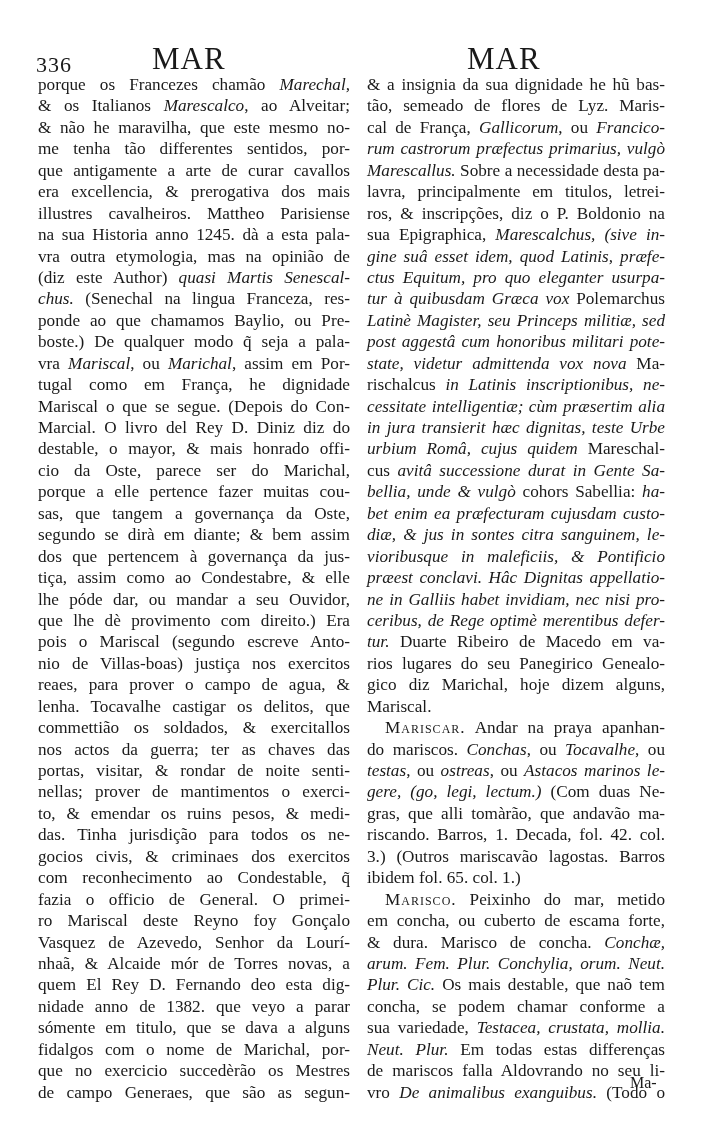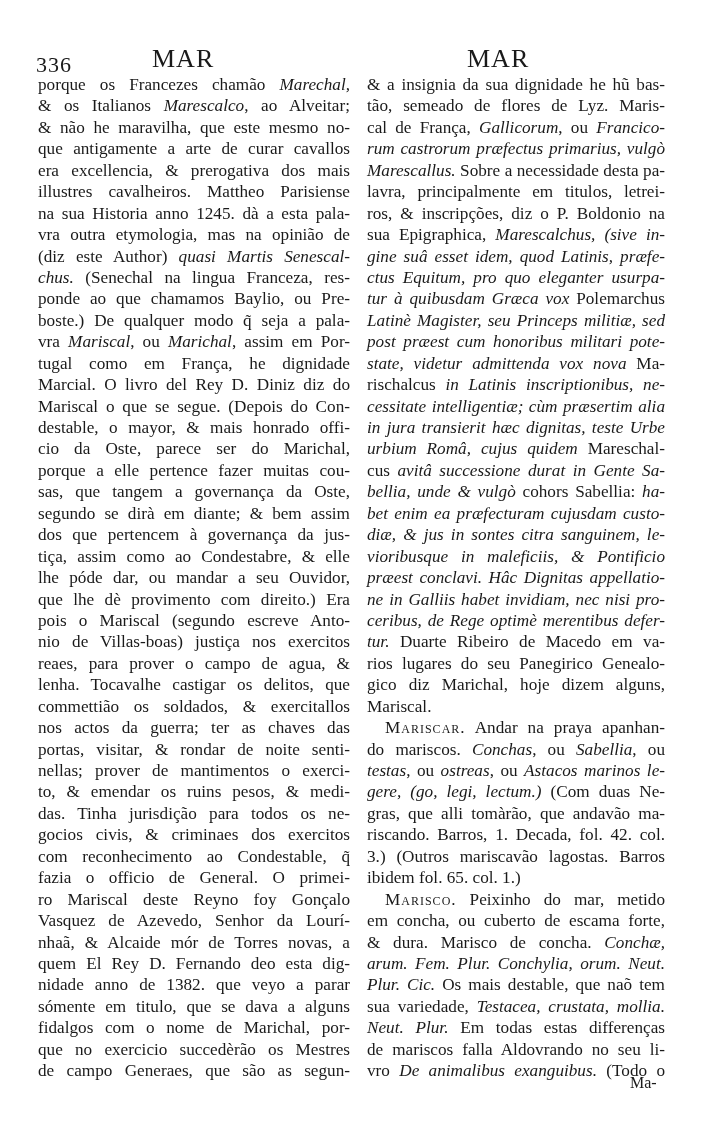--- a/index.html
+++ b/index.html
@@ -1,19 +1,19 @@
 <!DOCTYPE html>
 <html><head>
 <meta charset="utf-8">
 <style>
   html, body { margin:0; padding:0; background:#ffffff; }
   body { width:709px; height:1121px; position:relative; overflow:hidden;
          font-family:"DejaVu Serif", "Liberation Serif", serif; color:#1a1a1a; }
   .page { position:absolute; left:0; top:0; width:709px; height:1121px; }
-  .hdr { position:absolute; top:44px; font-size:26px; line-height:30px; letter-spacing:1px; font-family:"Liberation Serif", serif; }
+  .hdr { position:absolute; top:44px; font-size:31px; line-height:30px; letter-spacing:1px; font-family:"Liberation Serif", serif; }
   #pnum { left:36px; top:50px; font-size:22px; }
   #hl { left:152px; }
   #hr { left:467px; }
   .col { position:absolute; top:74px; font-family:"Liberation Serif", serif;
          font-size:17.2px; line-height:21.45px; }
   #left { left:38px; width:312px; }
   #right { left:367px; width:298px; }
   .ln { white-space:nowrap; text-align:justify; text-align-last:justify; display:block; height:21.45px; overflow:visible; }
   .ln.last { text-align-last:left; }
   .ln.indent { padding-left:18px; }
@@ -26,33 +26,34 @@
 
 <div class="page">
   <div class="hdr" id="pnum">336</div>
   <div class="hdr" id="hl">MAR</div>
   <div class="hdr" id="hr">MAR</div>
 
   <div class="col" id="left">
       <div class="ln"><span>porque os Francezes chamão </span><i>Marechal,</i></div>
       <div class="ln"><span>&amp; os Italianos </span><i>Marescalco</i><span>, ao Alveitar;</span></div>
       <div class="ln"><span>&amp; não he maravilha, que este mesmo no-</span></div>
+      <div class="ln"><span>me tenha tão differentes sentidos, por-</span></div>
       <div class="ln"><span>que antigamente a arte de curar cavallos</span></div>
       <div class="ln"><span>era excellencia, &amp; prerogativa dos mais</span></div>
       <div class="ln"><span>illustres cavalheiros. Mattheo Parisiense</span></div>
       <div class="ln"><span>na sua Historia anno 1245. dà a esta pala-</span></div>
       <div class="ln"><span>vra outra etymologia, mas na opinião de</span></div>
       <div class="ln"><span>(diz este Author) </span><i>quasi Martis Senescal-</i></div>
       <div class="ln"><i>chus.</i><span> (Senechal na lingua Franceza, res-</span></div>
       <div class="ln"><span>ponde ao que chamamos Baylio, ou Pre-</span></div>
       <div class="ln"><span>boste.) De qualquer modo q̃ seja a pala-</span></div>
       <div class="ln"><span>vra </span><i>Mariscal</i><span>, ou </span><i>Marichal</i><span>, assim em Por-</span></div>
       <div class="ln"><span>tugal como em França, he dignidade</span></div>
+      <div class="ln"><span>Mariscal o que se segue. (Depois do Con-</span></div>
       <div class="ln"><span>Marcial. O livro del Rey D. Diniz diz do</span></div>
-      <div class="ln"><span>Mariscal o que se segue. (Depois do Con-</span></div>
       <div class="ln"><span>destable, o mayor, &amp; mais honrado offi-</span></div>
       <div class="ln"><span>cio da Oste, parece ser do Marichal,</span></div>
       <div class="ln"><span>porque a elle pertence fazer muitas cou-</span></div>
       <div class="ln"><span>sas, que tangem a governança da Oste,</span></div>
       <div class="ln"><span>segundo se dirà em diante; &amp; bem assim</span></div>
       <div class="ln"><span>dos que pertencem à governança da jus-</span></div>
       <div class="ln"><span>tiça, assim como ao Condestabre, &amp; elle</span></div>
       <div class="ln"><span>lhe póde dar, ou mandar a seu Ouvidor,</span></div>
       <div class="ln"><span>que lhe dè provimento com direito.) Era</span></div>
       <div class="ln"><span>pois o Mariscal (segundo escreve Anto-</span></div>
@@ -84,51 +85,52 @@
       <div class="ln"><span>cal de França, </span><i>Gallicorum</i><span>, ou </span><i>Francico-</i></div>
       <div class="ln"><i>rum castrorum præfectus primarius, vulgò</i></div>
       <div class="ln"><i>Marescallus.</i><span> Sobre a necessidade desta pa-</span></div>
       <div class="ln"><span>lavra, principalmente em titulos, letrei-</span></div>
       <div class="ln"><span>ros, &amp; inscripções, diz o P. Boldonio na</span></div>
       <div class="ln"><span>sua Epigraphica, </span><i>Marescalchus, (sive in-</i></div>
       <div class="ln"><i>gine suâ esset idem, quod Latinis, præfe-</i></div>
       <div class="ln"><i>ctus Equitum, pro quo eleganter usurpa-</i></div>
       <div class="ln"><i>tur à quibusdam Græca vox</i><span> Polemarchus</span></div>
       <div class="ln"><i>Latinè Magister, seu Princeps militiæ, sed</i></div>
-      <div class="ln"><i>post præest cum honoribus militari pote-</i></div>
+      <div class="ln"><i>post aggestâ cum honoribus militari pote-</i></div>
       <div class="ln"><i>state, videtur admittenda vox nova</i><span> Ma-</span></div>
       <div class="ln"><span>rischalcus </span><i>in Latinis inscriptionibus, ne-</i></div>
       <div class="ln"><i>cessitate intelligentiæ; cùm præsertim alia</i></div>
       <div class="ln"><i>in jura transierit hæc dignitas, teste Urbe</i></div>
       <div class="ln"><i>urbium Româ, cujus quidem</i><span> Mareschal-</span></div>
       <div class="ln"><span>cus </span><i>avitâ successione durat in Gente Sa-</i></div>
       <div class="ln"><i>bellia, unde &amp; vulgò</i><span> cohors Sabellia: </span><i>ha-</i></div>
       <div class="ln"><i>bet enim ea præfecturam cujusdam custo-</i></div>
       <div class="ln"><i>diæ, &amp; jus in sontes citra sanguinem, le-</i></div>
       <div class="ln"><i>vioribusque in maleficiis, &amp; Pontificio</i></div>
       <div class="ln"><i>præest conclavi. Hâc Dignitas appellatio-</i></div>
       <div class="ln"><i>ne in Galliis habet invidiam, nec nisi pro-</i></div>
       <div class="ln"><i>ceribus, de Rege optimè merentibus defer-</i></div>
       <div class="ln"><i>tur.</i><span> Duarte Ribeiro de Macedo em va-</span></div>
       <div class="ln"><span>rios lugares do seu Panegirico Genealo-</span></div>
       <div class="ln"><span>gico diz Marichal, hoje dizem alguns,</span></div>
       <div class="ln last"><span>Mariscal.</span></div>
       <div class="ln indent"><span class="sc">Mariscar.</span><span> Andar na praya apanhan-</span></div>
-      <div class="ln"><span>do mariscos. </span><i>Conchas</i><span>, ou </span><i>Sabellia</i><span>, ou</span></div>
+      <div class="ln"><span>do mariscos. </span><i>Conchas</i><span>, ou </span><i>Tocavalhe</i><span>, ou</span></div>
       <div class="ln"><i>testas</i><span>, ou </span><i>ostreas</i><span>, ou </span><i>Astacos marinos le-</i></div>
       <div class="ln"><i>gere, (go, legi, lectum.)</i><span> (Com duas Ne-</span></div>
       <div class="ln"><span>gras, que alli tomàrão, que andavão ma-</span></div>
       <div class="ln"><span>riscando. Barros, 1. Decada, fol. 42. col.</span></div>
       <div class="ln"><span>3.) (Outros mariscavão lagostas. Barros</span></div>
       <div class="ln last"><span>ibidem fol. 65. col. 1.)</span></div>
       <div class="ln indent"><span class="sc">Marisco.</span><span> Peixinho do mar, metido</span></div>
       <div class="ln"><span>em concha, ou cuberto de escama forte,</span></div>
       <div class="ln"><span>&amp; dura. Marisco de concha. </span><i>Conchæ,</i></div>
       <div class="ln"><i>arum. Fem. Plur. Conchylia, orum. Neut.</i></div>
       <div class="ln"><i>Plur. Cic.</i><span> Os mais destable, que naõ tem</span></div>
+      <div class="ln"><span>concha, se podem chamar conforme a</span></div>
       <div class="ln"><span>sua variedade, </span><i>Testacea, crustata, mollia.</i></div>
       <div class="ln"><i>Neut. Plur.</i><span> Em todas estas differenças</span></div>
       <div class="ln"><span>de mariscos falla Aldovrando no seu li-</span></div>
       <div class="ln"><span>vro </span><i>De animalibus exanguibus.</i><span> (Todo o</span></div>
     </div>
 
   <div id="catch">Ma-</div>
 </div>
 
 </body></html>

